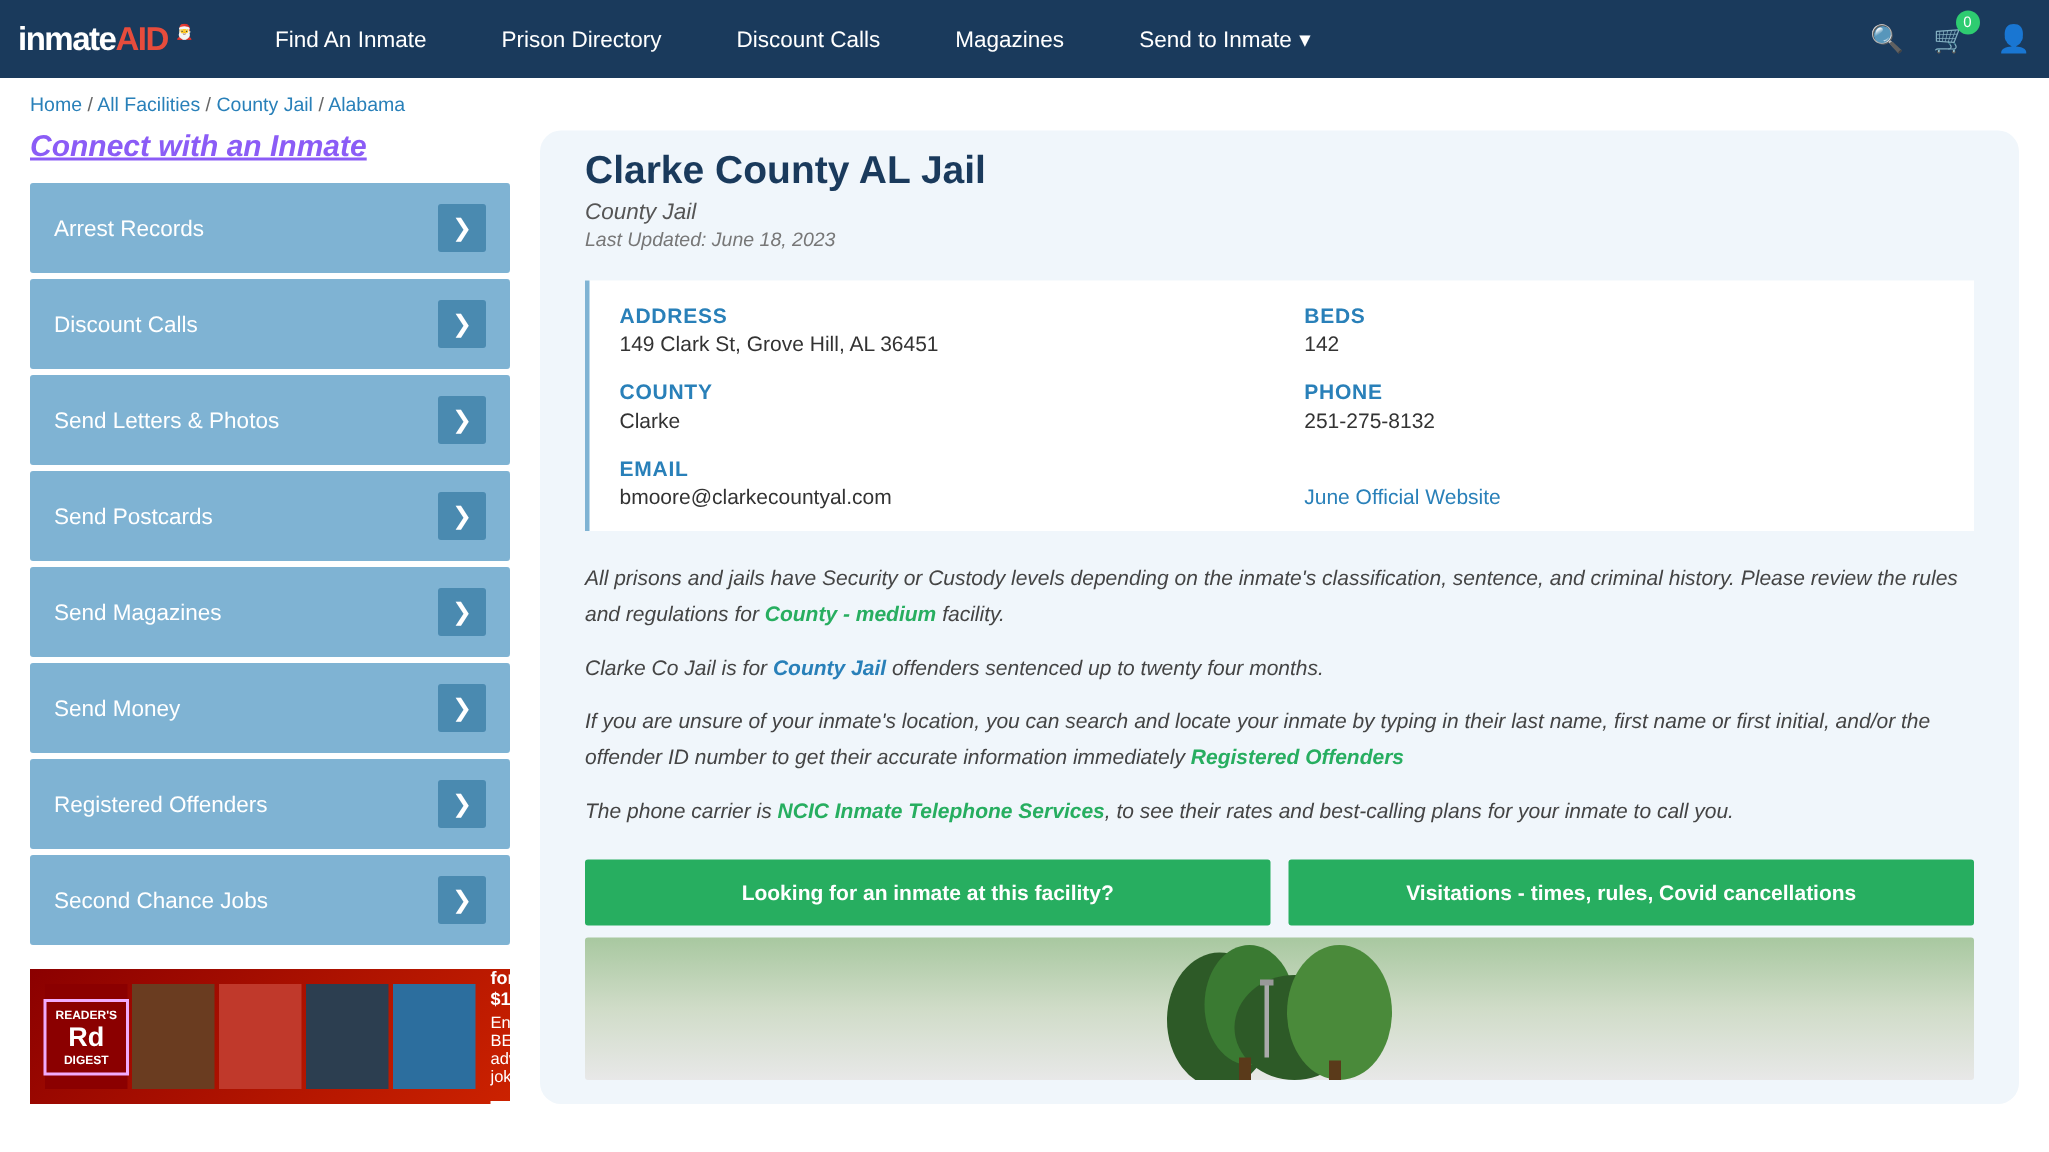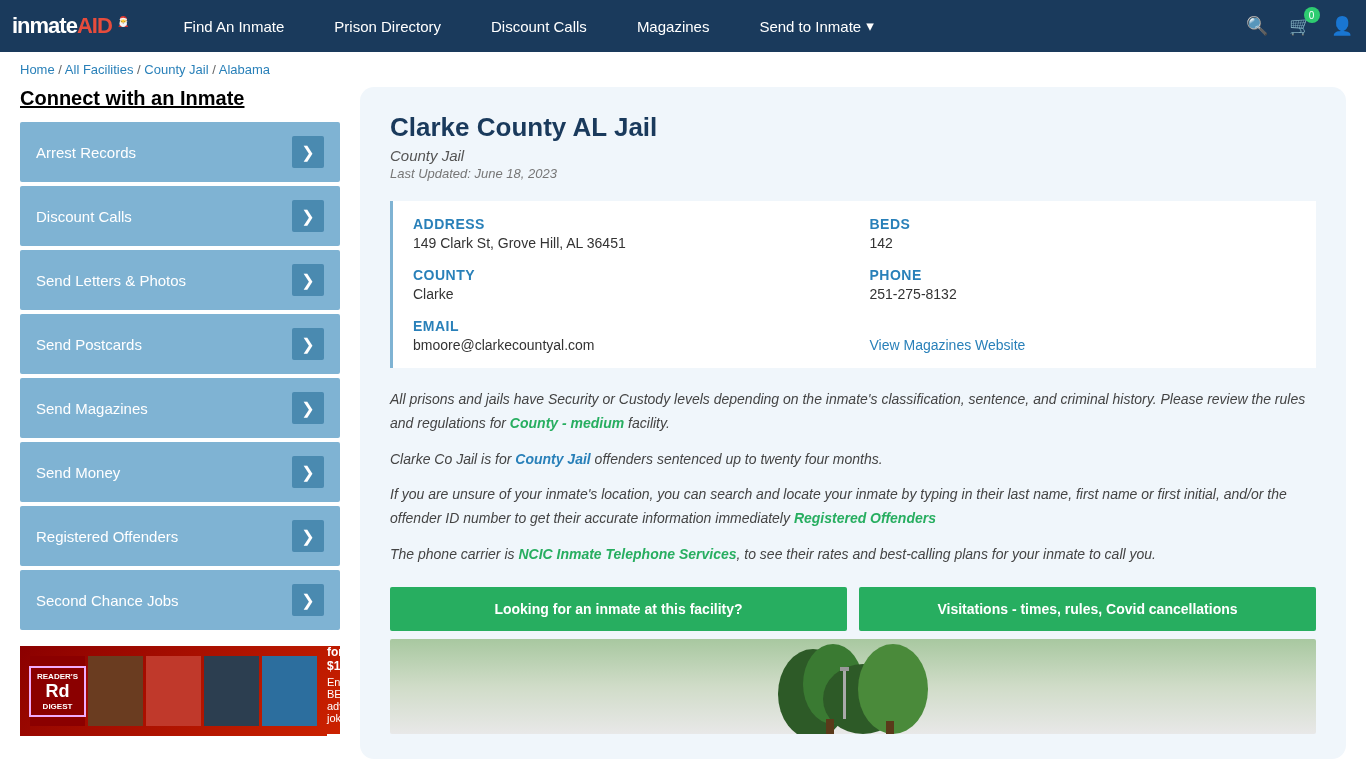--- a/index.html
+++ b/index.html
@@ -92,21 +92,22 @@
     
     .sidebar {
       width: 320px;
       flex-shrink: 0;
     }
     .sidebar-title {
       font-size: 20px;
       font-weight: bold;
       text-decoration: underline;
       margin-bottom: 12px;
-      color: #000000;
+      color: #8b5cf6;
+      font-style: italic;
     }
     .sidebar-menu {
       display: flex;
       flex-direction: column;
       gap: 4px;
     }
     .sidebar-item {
       background: #7fb3d3;
       color: #fff;
       padding: 14px 16px;
@@ -180,21 +181,21 @@
     .ad-img-box:nth-child(1) { background: #8B0000; }
     .ad-img-box:nth-child(2) { background: #6a4c93; }
     .ad-img-box:nth-child(3) { background: #c0392b; }
     .ad-img-box:nth-child(4) { background: #2c3e50; }
     .ad-img-box:nth-child(5) { background: #2980b9; }
 
     
     .content {
       flex: 1;
       background: #f0f6fb;
-      padding: 25px 30px;
+      padding: 11px 30px;
       border-radius: 14px;
     }
     .facility-name {
       font-size: 26px;
       font-weight: bold;
       color: #1a3a5c;
       margin-bottom: 4px;
     }
     .facility-type {
       font-size: 15px;
@@ -421,21 +422,21 @@
         <div>
           <div class="info-label">PHONE</div>
           <div class="info-value">251-275-8132</div>
         </div>
         <div>
           <div class="info-label">EMAIL</div>
           <div class="info-value">bmoore@clarkecountyal.com</div>
         </div>
         <div>
           <div class="info-label" style="visibility:hidden;">WEBSITE</div>
-          <a class="info-link" href="#">View Magazines Website</a>
+          <a class="info-link" href="#">June Official Website</a>
         </div>
       </div>
     </div>
 
     <div class="description">
       <p>
         All prisons and jails have Security or Custody levels depending on the inmate's classification, sentence, and criminal history. Please review the rules and regulations for <a class="desc-link green" href="#">County - medium</a> facility.
       </p>
       <p>
         Clarke Co Jail is for <a class="desc-link" href="#">County Jail</a> offenders sentenced up to twenty four months.

